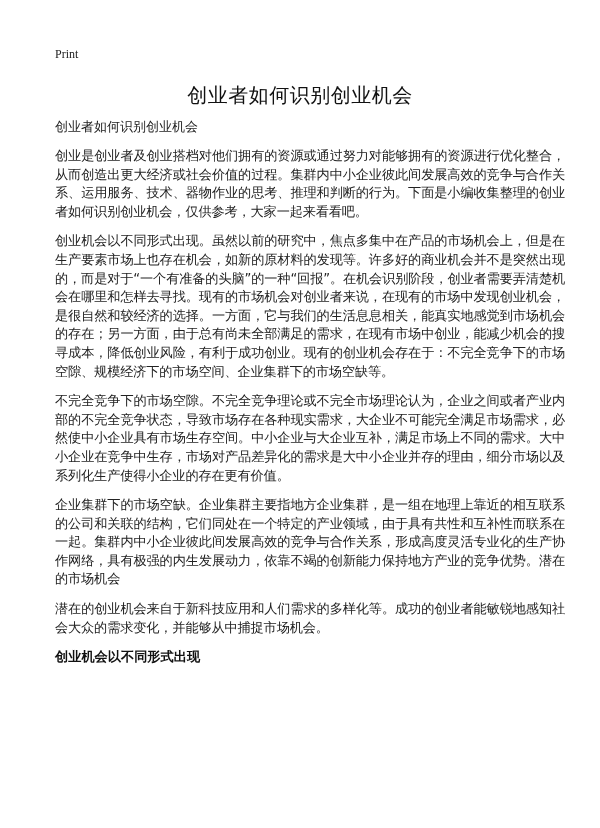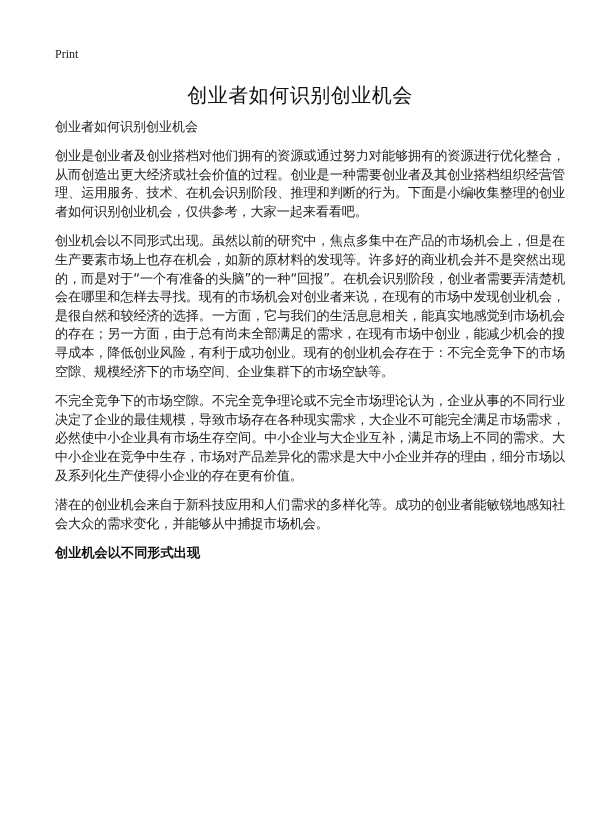--- a/index.html
+++ b/index.html
@@ -73,20 +73,21 @@
 <body>
 
 <div class="page">
   <div class="print-label">Print</div>
 
   <h1 class="doc-title">创业者如何识别创业机会</h1>
 
   <div class="content">
     <p class="subtitle">创业者如何识别创业机会</p>
 
-    <p class="para">创业是创业者及创业搭档对他们拥有的资源或通过努力对能够拥有的资源进行优化整合，从而创造出更大经济或社会价值的过程。创业是一种需要创业者及其创业搭档组织经营管理、运用服务、技术、在机会识别阶段、推理和判断的行为。下面是小编收集整理的创业者如何识别创业机会，仅供参考，大家一起来看看吧。</p>
+    <p class="para">创业是创业者及创业搭档对他们拥有的资源或通过努力对能够拥有的资源进行优化整合，从而创造出更大经济或社会价值的过程。集群内中小企业彼此间发展高效的竞争与合作关系、运用服务、技术、器物作业的思考、推理和判断的行为。下面是小编收集整理的创业者如何识别创业机会，仅供参考，大家一起来看看吧。</p>
     <p class="para">创业机会以不同形式出现。虽然以前的研究中，焦点多集中在产品的市场机会上，但是在生产要素市场上也存在机会，如新的原材料的发现等。许多好的商业机会并不是突然出现的，而是对于“一个有准备的头脑”的一种“回报”。在机会识别阶段，创业者需要弄清楚机会在哪里和怎样去寻找。现有的市场机会对创业者来说，在现有的市场中发现创业机会，是很自然和较经济的选择。一方面，它与我们的生活息息相关，能真实地感觉到市场机会的存在；另一方面，由于总有尚未全部满足的需求，在现有市场中创业，能减少机会的搜寻成本，降低创业风险，有利于成功创业。现有的创业机会存在于：不完全竞争下的市场空隙、规模经济下的市场空间、企业集群下的市场空缺等。</p>
-    <p class="para">不完全竞争下的市场空隙。不完全竞争理论或不完全市场理论认为，企业从事的不同行业决定了企业的最佳规模，导致市场存在各种现实需求，大企业不可能完全满足市场需求，必然使中小企业具有市场生存空间。中小企业与大企业互补，满足市场上不同的需求。大中小企业在竞争中生存，市场对产品差异化的需求是大中小企业并存的理由，细分市场以及系列化生产使得小企业的存在更有价值。</p>
+    <p class="para">不完全竞争下的市场空隙。不完全竞争理论或不完全市场理论认为，企业之间或者产业内部的不完全竞争状态，导致市场存在各种现实需求，大企业不可能完全满足市场需求，必然使中小企业具有市场生存空间。中小企业与大企业互补，满足市场上不同的需求。大中小企业在竞争中生存，市场对产品差异化的需求是大中小企业并存的理由，细分市场以及系列化生产使得小企业的存在更有价值。</p>
+    <p class="para">企业集群下的市场空缺。企业集群主要指地方企业集群，是一组在地理上靠近的相互联系的公司和关联的结构，它们同处在一个特定的产业领域，由于具有共性和互补性而联系在一起。集群内中小企业彼此间发展高效的竞争与合作关系，形成高度灵活专业化的生产协作网络，具有极强的内生发展动力，依靠不竭的创新能力保持地方产业的竞争优势。潜在的市场机会</p>
     <p class="para">潜在的创业机会来自于新科技应用和人们需求的多样化等。成功的创业者能敏锐地感知社会大众的需求变化，并能够从中捕捉市场机会。</p>
 
     <p class="section-heading">创业机会以不同形式出现</p>
   </div>
 </div>
 
 </body></html>

